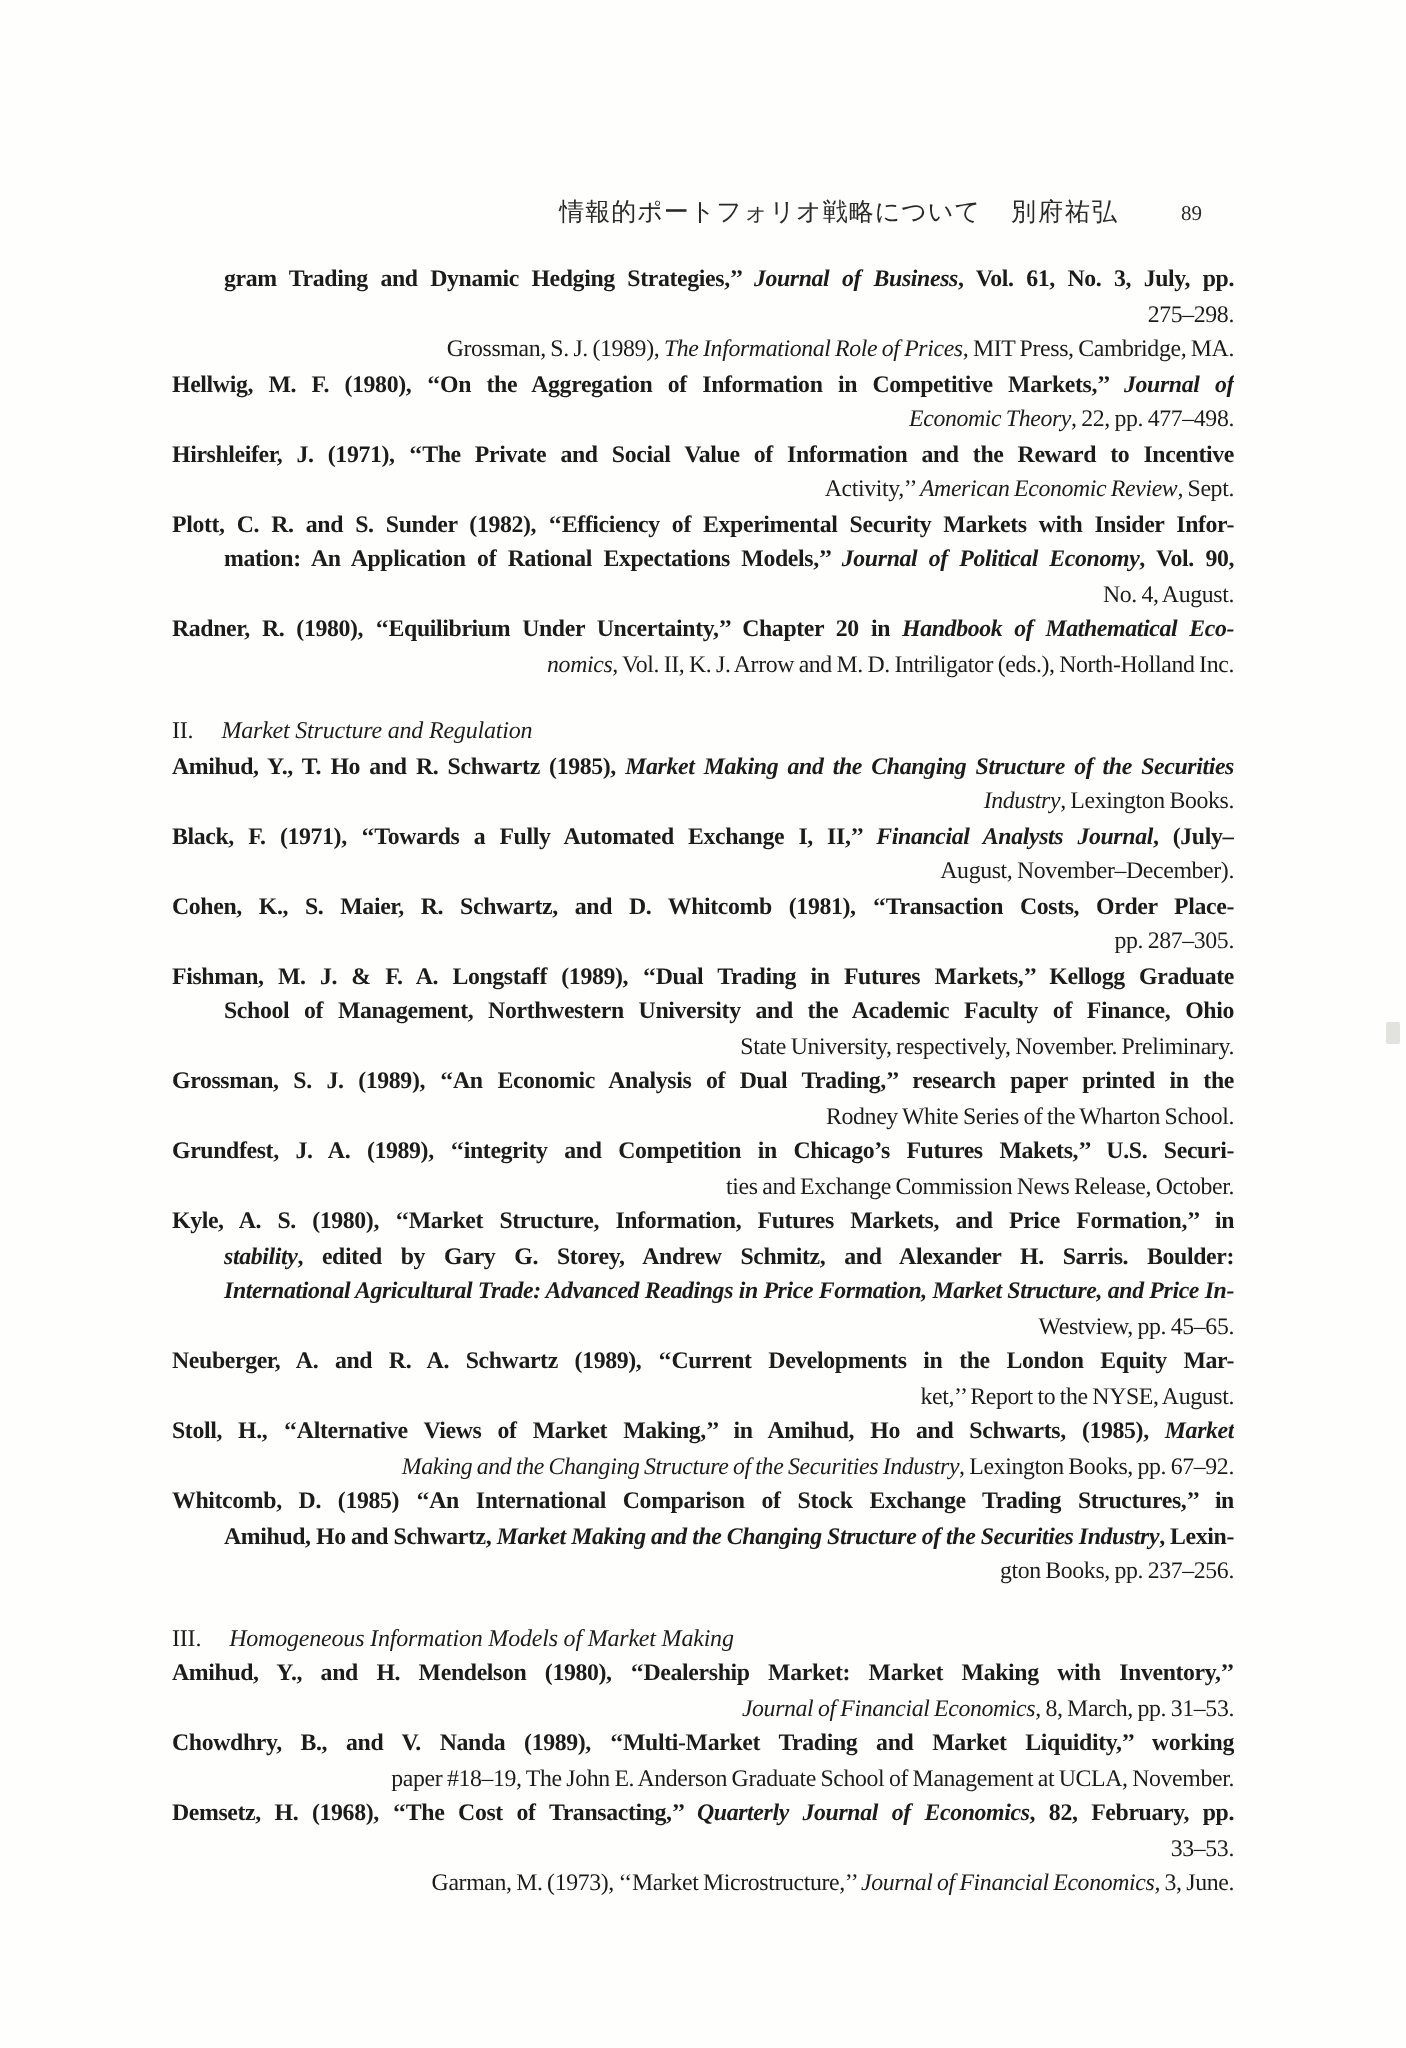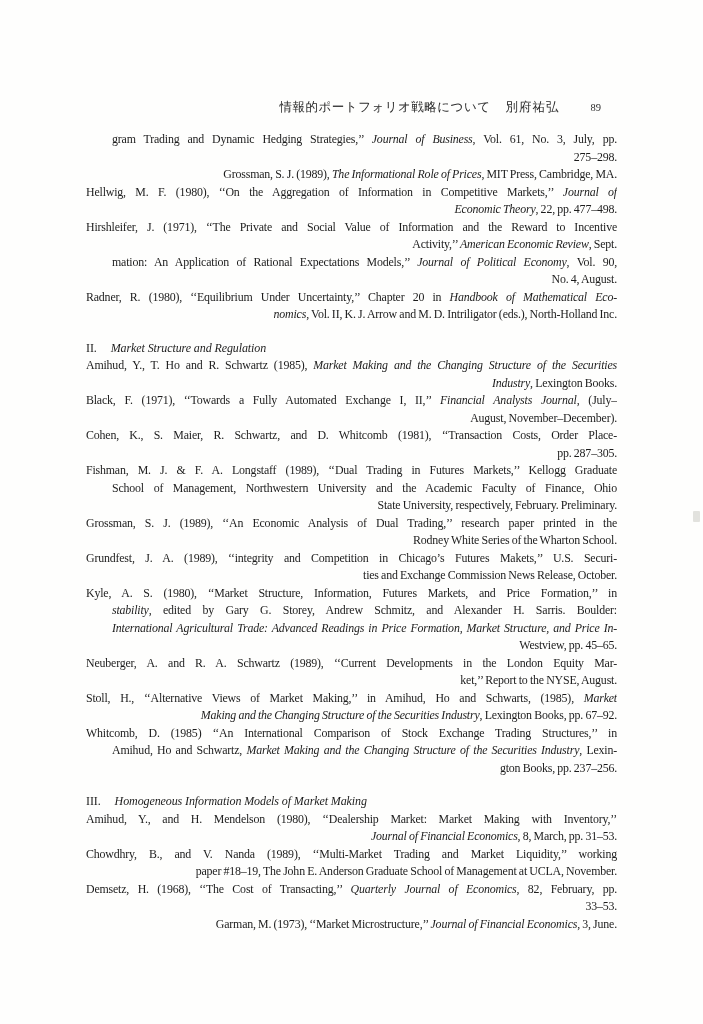--- a/index.html
+++ b/index.html
@@ -46,21 +46,21 @@
   .line {
     font-size: 11.9px;
     line-height: 17.5px;
     height: 17.5px;
     letter-spacing: -0.18px;
     word-spacing: -0.5px;
     overflow: hidden;
     text-align: right;
     color: #1c1c1c;
   }
-  .line.just { text-align: justify; }
+  .line.just { text-align: justify; font-weight: bold; }
   .line.just::after { content: ""; display: inline-block; width: 100%; height: 0; }
   .line.ind { padding-left: 26px; }
   .line i { font-style: italic; }
   .sec-heading {
     margin-top: 16px;
     font-size: 12px;
     line-height: 17.5px;
     height: 17.5px;
     letter-spacing: -0.1px;
     overflow: hidden;
@@ -95,20 +95,21 @@
       </div>
       <div>
         <div class="line just"><span>Hellwig, M. F. (1980), ‘‘On the Aggregation of Information in Competitive Markets,’’ </span><i>Journal of</i></div>
         <div class="line ind"><i>Economic Theory</i><span>, 22, pp. 477–498.</span></div>
       </div>
       <div>
         <div class="line just"><span>Hirshleifer, J. (1971), ‘‘The Private and Social Value of Information and the Reward to Incentive</span></div>
         <div class="line ind"><span>Activity,’’ </span><i>American Economic Review</i><span>, Sept.</span></div>
       </div>
       <div>
+        <div class="line just"><span>Plott, C. R. and S. Sunder (1982), ‘‘Efficiency of Experimental Security Markets with Insider Infor-</span></div>
         <div class="line ind just"><span>mation: An Application of Rational Expectations Models,’’ </span><i>Journal of Political Economy</i><span>, Vol. 90,</span></div>
         <div class="line ind"><span>No. 4, August.</span></div>
       </div>
       <div>
         <div class="line just"><span>Radner, R. (1980), ‘‘Equilibrium Under Uncertainty,’’ Chapter 20 in </span><i>Handbook of Mathematical Eco-</i></div>
         <div class="line ind"><i>nomics</i><span>, Vol. II, K. J. Arrow and M. D. Intriligator (eds.), North-Holland Inc.</span></div>
       </div>
       <div class="sec-heading"><span class="sec-num">II.</span><span class="sec-title">Market Structure and Regulation</span></div>
       <div>
         <div class="line just"><span>Amihud, Y., T. Ho and R. Schwartz (1985), </span><i>Market Making and the Changing Structure of the Securities</i></div>
@@ -118,21 +119,21 @@
         <div class="line just"><span>Black, F. (1971), ‘‘Towards a Fully Automated Exchange I, II,’’ </span><i>Financial Analysts Journal</i><span>, (July–</span></div>
         <div class="line ind"><span>August, November–December).</span></div>
       </div>
       <div>
         <div class="line just"><span>Cohen, K., S. Maier, R. Schwartz, and D. Whitcomb (1981), ‘‘Transaction Costs, Order Place-</span></div>
         <div class="line ind"><span>pp. 287–305.</span></div>
       </div>
       <div>
         <div class="line just"><span>Fishman, M. J. &amp; F. A. Longstaff (1989), ‘‘Dual Trading in Futures Markets,’’ Kellogg Graduate</span></div>
         <div class="line ind just"><span>School of Management, Northwestern University and the Academic Faculty of Finance, Ohio</span></div>
-        <div class="line ind"><span>State University, respectively, February. Preliminary.</span></div>
+        <div class="line ind"><span>State University, respectively, November. Preliminary.</span></div>
       </div>
       <div>
         <div class="line just"><span>Grossman, S. J. (1989), ‘‘An Economic Analysis of Dual Trading,’’ research paper printed in the</span></div>
         <div class="line ind"><span>Rodney White Series of the Wharton School.</span></div>
       </div>
       <div>
         <div class="line just"><span>Grundfest, J. A. (1989), ‘‘integrity and Competition in Chicago’s Futures Makets,’’ U.S. Securi-</span></div>
         <div class="line ind"><span>ties and Exchange Commission News Release, October.</span></div>
       </div>
       <div>

